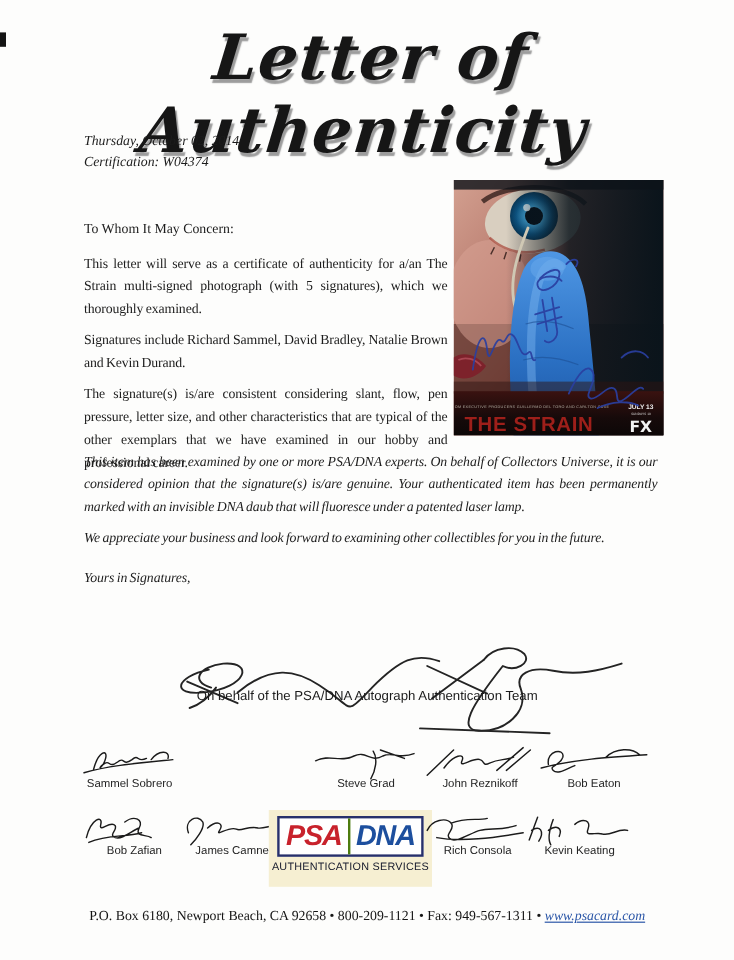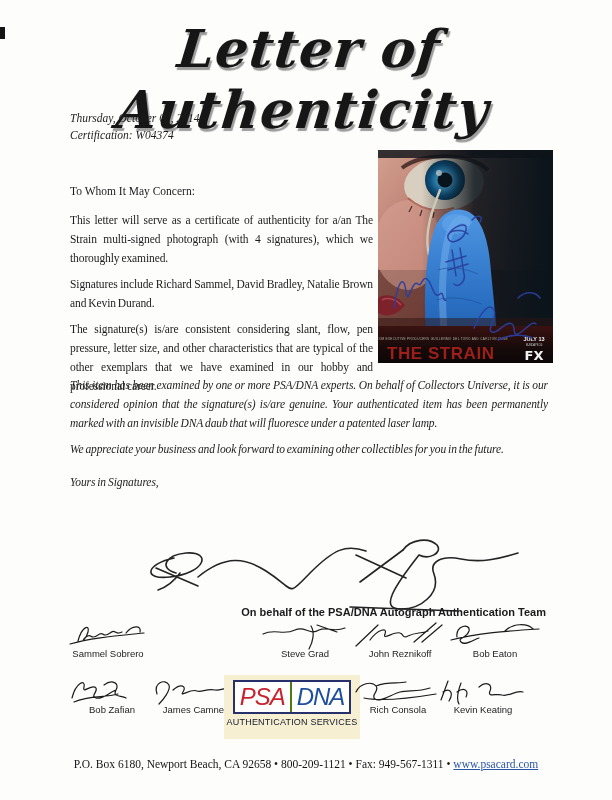--- a/index.html
+++ b/index.html
@@ -19,42 +19,42 @@
 
   .col{top:211px;left:70px;width:303px;}
   .wide{top:376px;left:70px;width:478px;font-style:italic;}
   .para{margin:0 0 7px 0;font-size:11.5px;line-height:19px;text-align:justify;
         letter-spacing:-0.1px;word-spacing:-0.8px;}
   .closing{margin-top:14px;text-align:left;}
 
   .photo{left:378px;top:150px;width:175px;height:213px;display:block;}
 
   .teamsig{left:128px;top:524px;width:392px;height:90px;display:block;}
-  .teamline{top:606px;left:66px;width:480px;text-align:right;
-            font-family:"Liberation Sans",sans-serif;font-size:11px;color:#1b1b1b;font-weight:bold;}
+  .teamline{top:574px;left:66px;width:480px;text-align:center;
+            font-family:"Liberation Sans",sans-serif;font-size:11px;color:#1b1b1b;}
 
   .signer{position:absolute;width:110px;text-align:center;}
   .signer svg{width:104px;height:30px;display:block;margin:0 auto;}
   .signer-name{font-family:"Liberation Sans",sans-serif;font-size:9.5px;color:#232323;margin-top:-2px;}
 
   .logo-wrap{left:224px;top:675px;width:136px;height:64px;background:#f6efd2;
              display:flex;flex-direction:column;align-items:center;justify-content:flex-start;
              padding-top:5px;box-sizing:border-box;}
   .logo-box{display:flex;border:2px solid #27306b;background:#fff;}
-  .logo-psa,.logo-dna{font-family:"Liberation Sans",sans-serif;font-weight:normal;font-style:italic;
+  .logo-psa,.logo-dna{font-family:"Liberation Sans",sans-serif;font-weight:bold;font-style:italic;
              font-size:24px;line-height:28px;padding:1px 5px;letter-spacing:-1px;}
   .logo-dna{border-left:2px solid #4d7c0f;}
   .logo-sub{font-family:"Liberation Sans",sans-serif;font-size:9px;font-weight:normal;
             color:#15192b;letter-spacing:0.2px;margin-top:3px;white-space:nowrap;}
 
   .disclaimer{top:743px;left:0;width:612px;text-align:center;
               font-family:"Liberation Sans",sans-serif;font-style:italic;
               font-size:7.5px;color:#3d3d3d;}
   .address{top:758px;left:0;width:612px;text-align:center;font-size:11.5px;color:#141414;}
-  .address a{color:#2b56a7;text-decoration:underline;cursor:pointer;}
+  .address a{color:#2b56a7;text-decoration:underline;cursor:pointer;font-style:italic;}
 
   svg.sig path{fill:none;stroke:#1b1b1b;stroke-width:1.2;stroke-linecap:round;stroke-linejoin:round;}
   svg.teamsig path{fill:none;stroke:#242424;stroke-width:1.6;stroke-linecap:round;stroke-linejoin:round;}
 </style>
 </head>
 <body>
 
 <div class="page">
 
   <div class="abs scan-artifact"></div>
@@ -62,21 +62,21 @@
   <div class="abs title">Letter of Authenticity</div>
 
   <div class="abs meta">
     <div>Thursday, October 02, 2014</div>
     <div>Certification: W04374</div>
   </div>
 
   <div class="abs salutation">To Whom It May Concern:</div>
 
   <div class="abs col">
-    <p class="para">This letter will serve as a certificate of authenticity for a/an The Strain multi-signed photograph (with 4 signatures), which we thoroughly examined.</p>
+    <p class="para">This letter will serve as a certificate of authenticity for a/an The Strain multi-signed photograph (with 5 signatures), which we thoroughly examined.</p>
     <p class="para">Signatures include Richard Sammel, David Bradley, Natalie Brown and Kevin Durand.</p>
     <p class="para">The signature(s) is/are consistent considering slant, flow, pen pressure, letter size, and other characteristics that are typical of the other exemplars that we have examined in our hobby and professional career.</p>
   </div>
 
   <svg class="abs photo" viewBox="0 0 175 213">
     <defs>
       <linearGradient id="skin" x1="0" y1="0" x2="1" y2="1">
         <stop offset="0" stop-color="#d3a090"></stop>
           <stop offset="0.5" stop-color="#a8655a"></stop>
         <stop offset="1" stop-color="#5f2d28"></stop>

